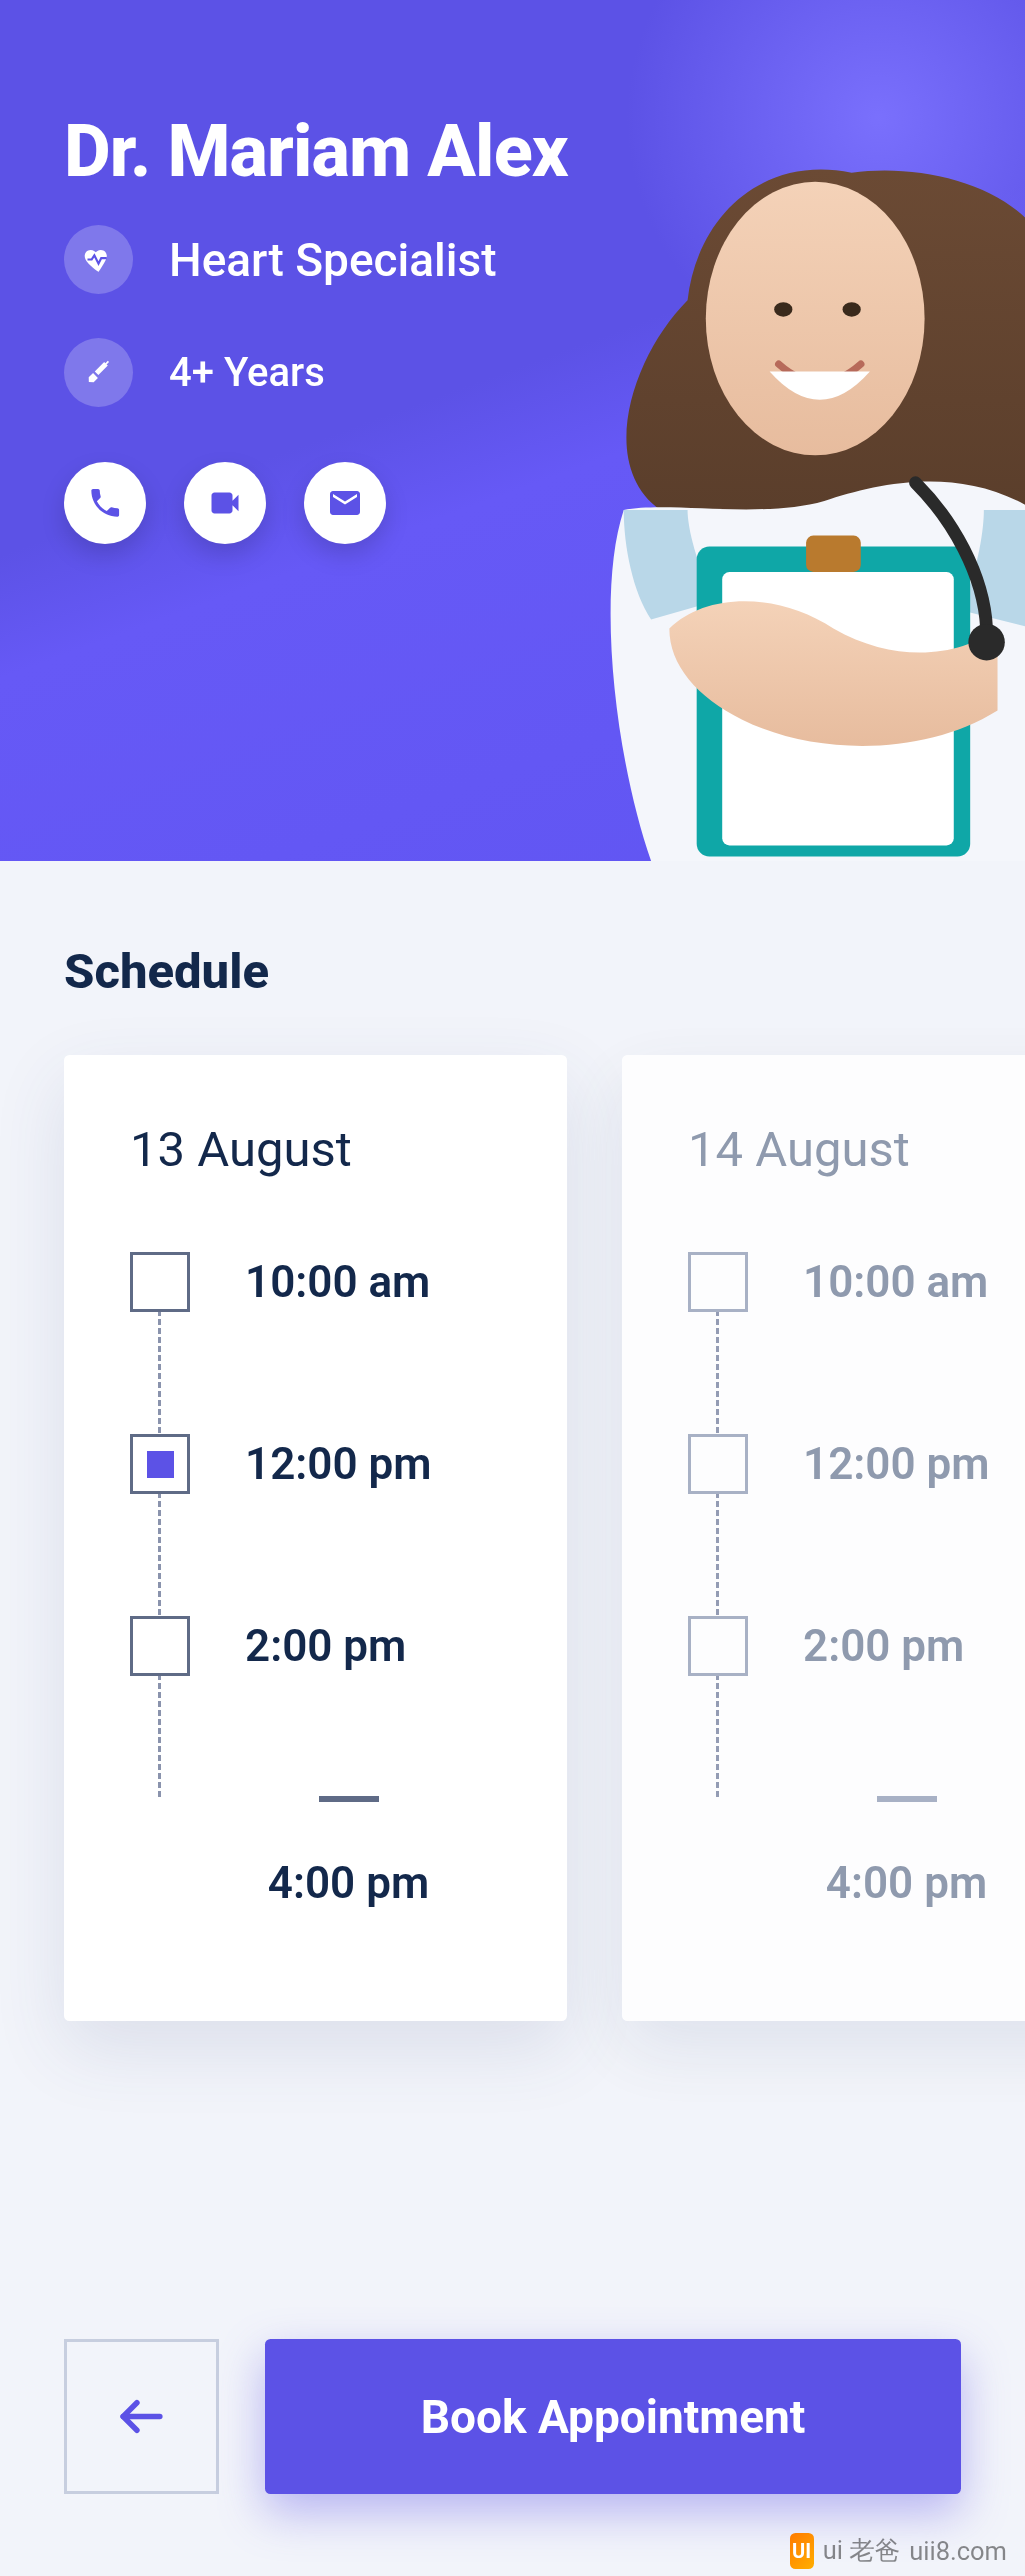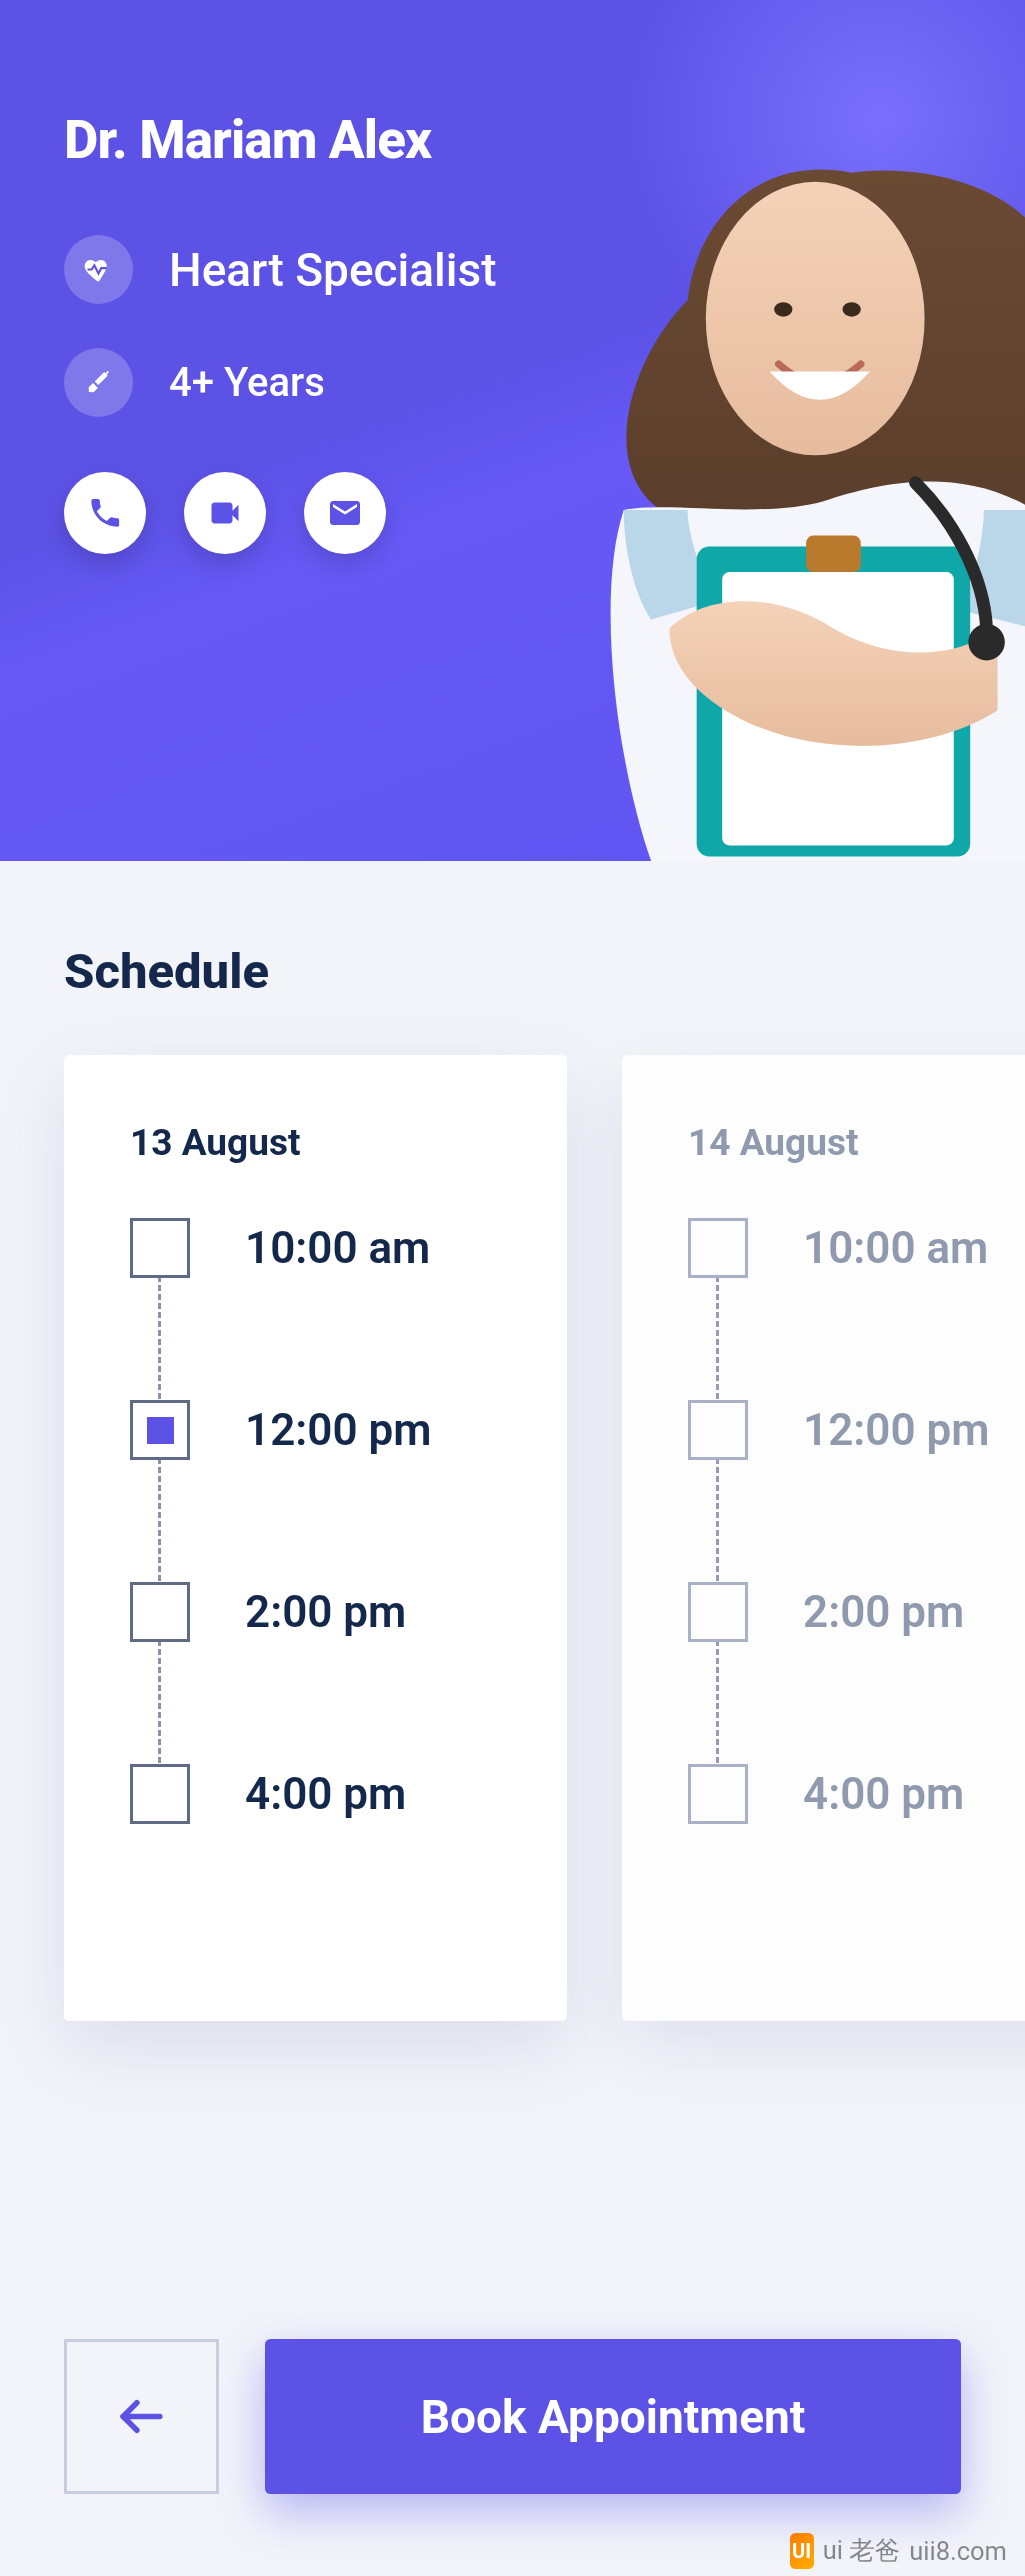--- a/index.html
+++ b/index.html
@@ -21,24 +21,24 @@
     position: absolute;
     top: -137px;
     right: -109px;
     width: 510px;
     height: 510px;
     border-radius: 50%;
     background: radial-gradient(circle at center, #7D73FF 0%, rgba(125,115,255,0) 70%);
     opacity: 0.9;
   }
   .doctor-name {
-    font-size: 53px;
+    font-size: 72px;
     font-weight: 800;
     letter-spacing: -0.9px;
-    margin-bottom: 64px;
+    margin-bottom: 31px;
     position: relative;
     z-index: 2;
   }
   .info-row {
     display: flex;
     align-items: center;
     gap: 36px;
     margin-bottom: 44px;
     position: relative;
     z-index: 2;
@@ -106,35 +106,35 @@
     padding: 66px 0 0 66px;
     position: relative;
     flex-shrink: 0;
   }
   .day-card.inactive { opacity: 0.9; }
   .day-card.inactive .day-title { color: #8591A6; }
   .day-card.inactive .slot-label { color: #8591A6; }
   .day-card.inactive .slot-box { border-color: #A0AAC0; }
 
   .day-title {
-    font-size: 37px;
-    font-weight: 700;
+    font-size: 49px;
+    font-weight: 400;
     color: #13284B;
-    margin-bottom: 52px;
+    margin-bottom: 72px;
   }
   .slots { position: relative; text-align: center; }
   .slot-row {
     display: flex;
     align-items: center;
     gap: 55px;
     position: relative;
     height: 64px;
     margin-bottom: 118px;
   }
-  .slot-row:last-child { margin-bottom: 4px; }
+  .slot-row:last-child { margin-bottom: 4px; flex-direction: column; }
   .slot-box {
     width: 60px;
     height: 60px;
     border: 3.6px solid #5F6B86;
     background: #fff;
     position: relative;
     z-index: 2;
     display: flex;
     align-items: center;
     justify-content: center;

